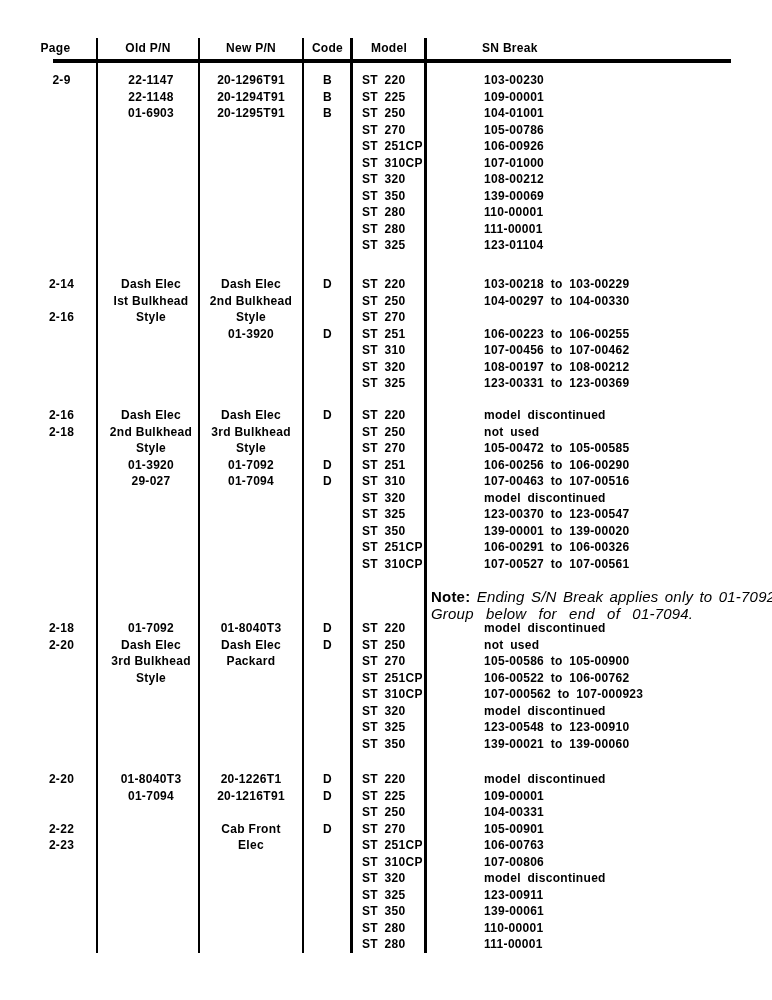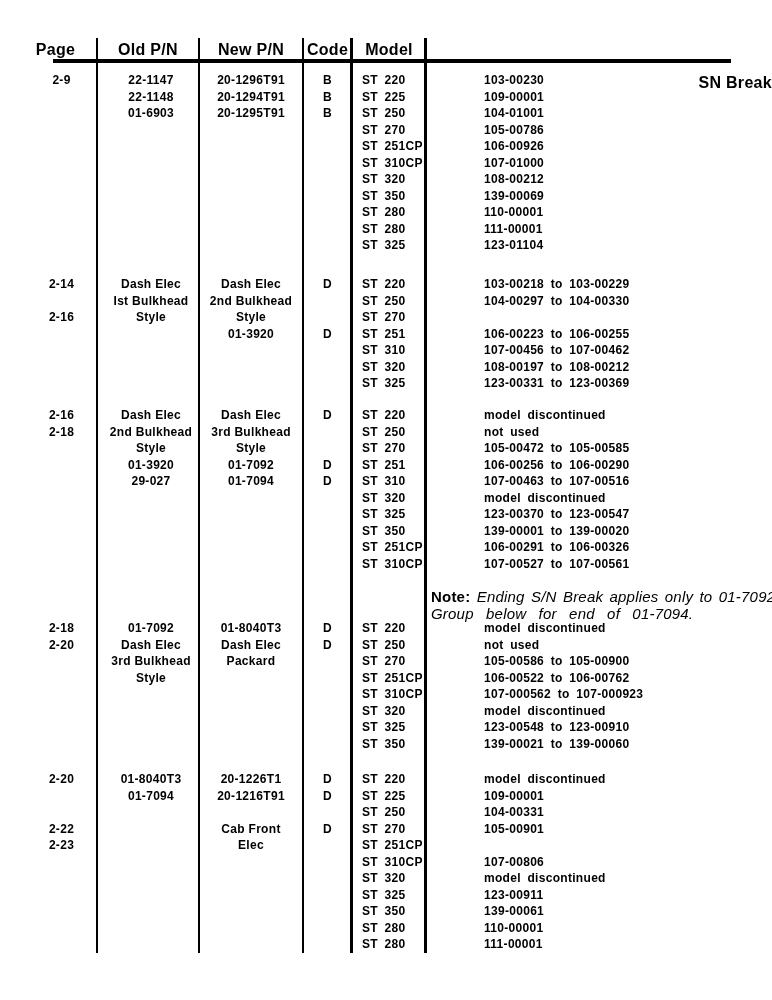--- a/index.html
+++ b/index.html
@@ -37,26 +37,26 @@
     display: grid;
     grid-template-columns: 97px 102px 104px 49px 74px 1fr;
     width: 772px;
   }
   .header-row {
     position: absolute;
     left: 0;
     top: 41px;
     height: 17px;
     font-weight: bold;
-    font-size: 16px;
+    font-size: 12px;
     letter-spacing: 0.3px;
   }
   .header-row .hcell { text-align: center; }
   .header-row .h-page { padding-left: 14px; }
-  .header-row .h-sn { text-align: right; padding-left: 56px; margin-top: 33px; }
+  .header-row .h-sn { text-align: left; padding-left: 56px; }
   .group {
     position: absolute;
     left: 0;
     width: 649px;
   }
   .row {
     height: 16.5px;
     line-height: 16.5px;
     font-size: 12px;
     font-weight: bold;
@@ -442,20 +442,21 @@
           <div class="cell c-code">D</div>
           <div class="cell c-model">ST 270</div>
           <div class="cell c-sn">105-00901</div>
         </div>
         <div class="grid-row row">
           <div class="cell c-page">2-23</div>
           <div class="cell c-old"></div>
           <div class="cell c-new">Elec</div>
           <div class="cell c-code"></div>
           <div class="cell c-model">ST 251CP</div>
+          <div class="cell c-sn">106-00763</div>
         </div>
         <div class="grid-row row">
           <div class="cell c-page"></div>
           <div class="cell c-old"></div>
           <div class="cell c-new"></div>
           <div class="cell c-code"></div>
           <div class="cell c-model">ST 310CP</div>
           <div class="cell c-sn">107-00806</div>
         </div>
         <div class="grid-row row">

